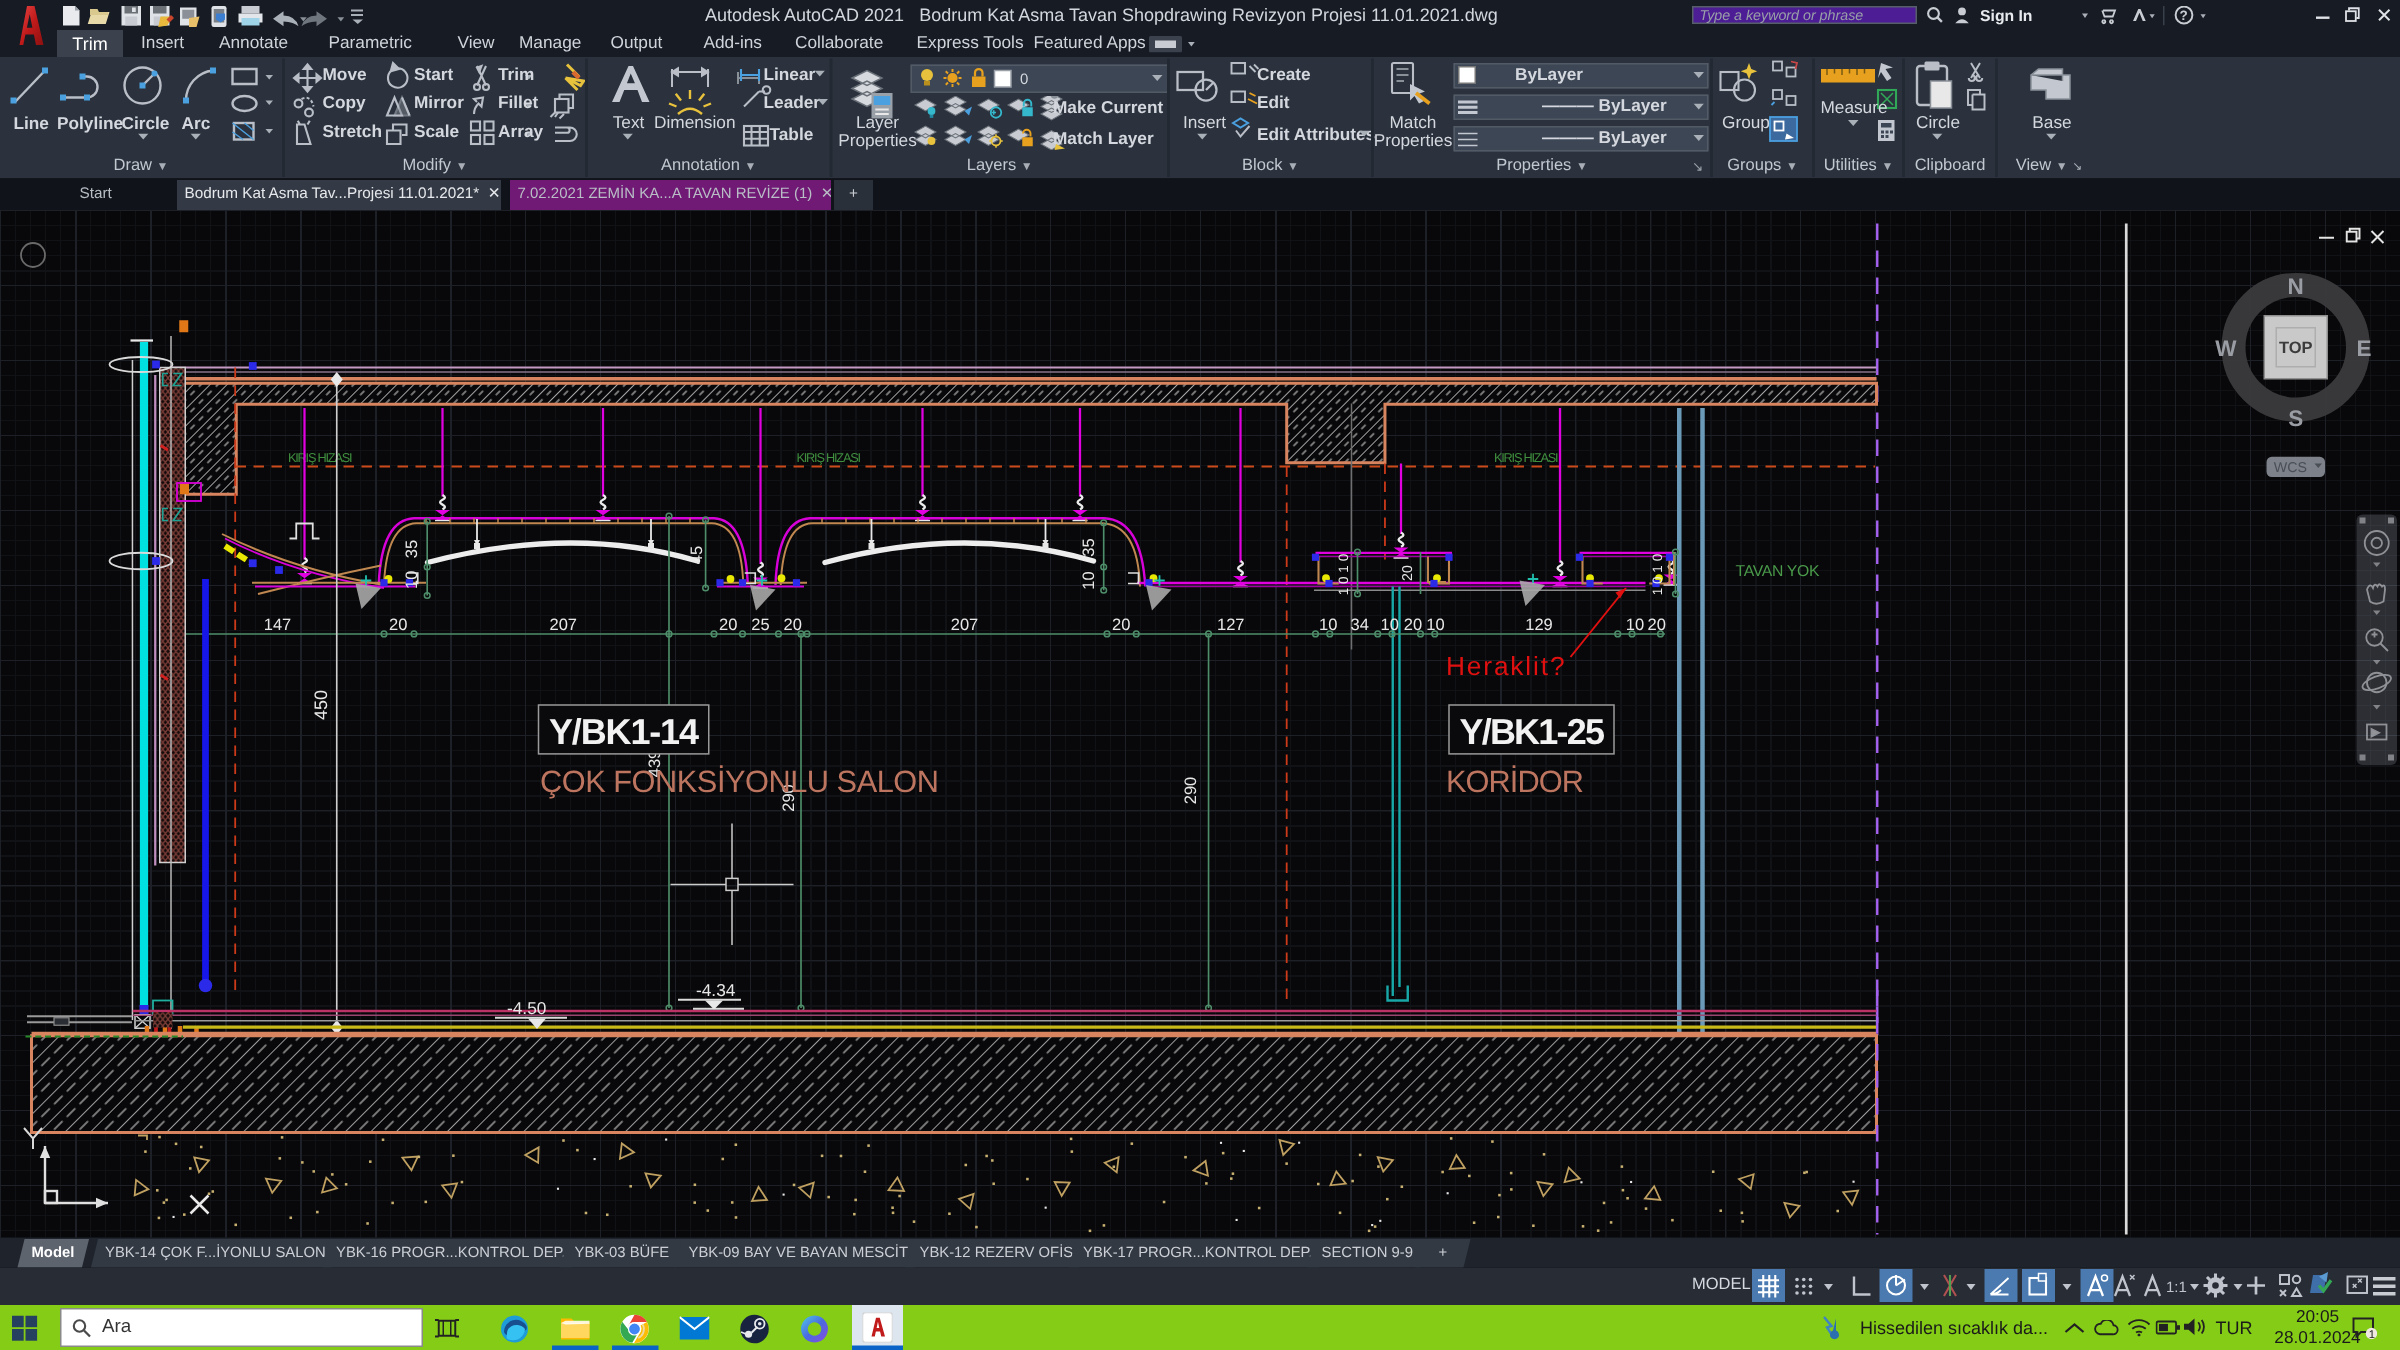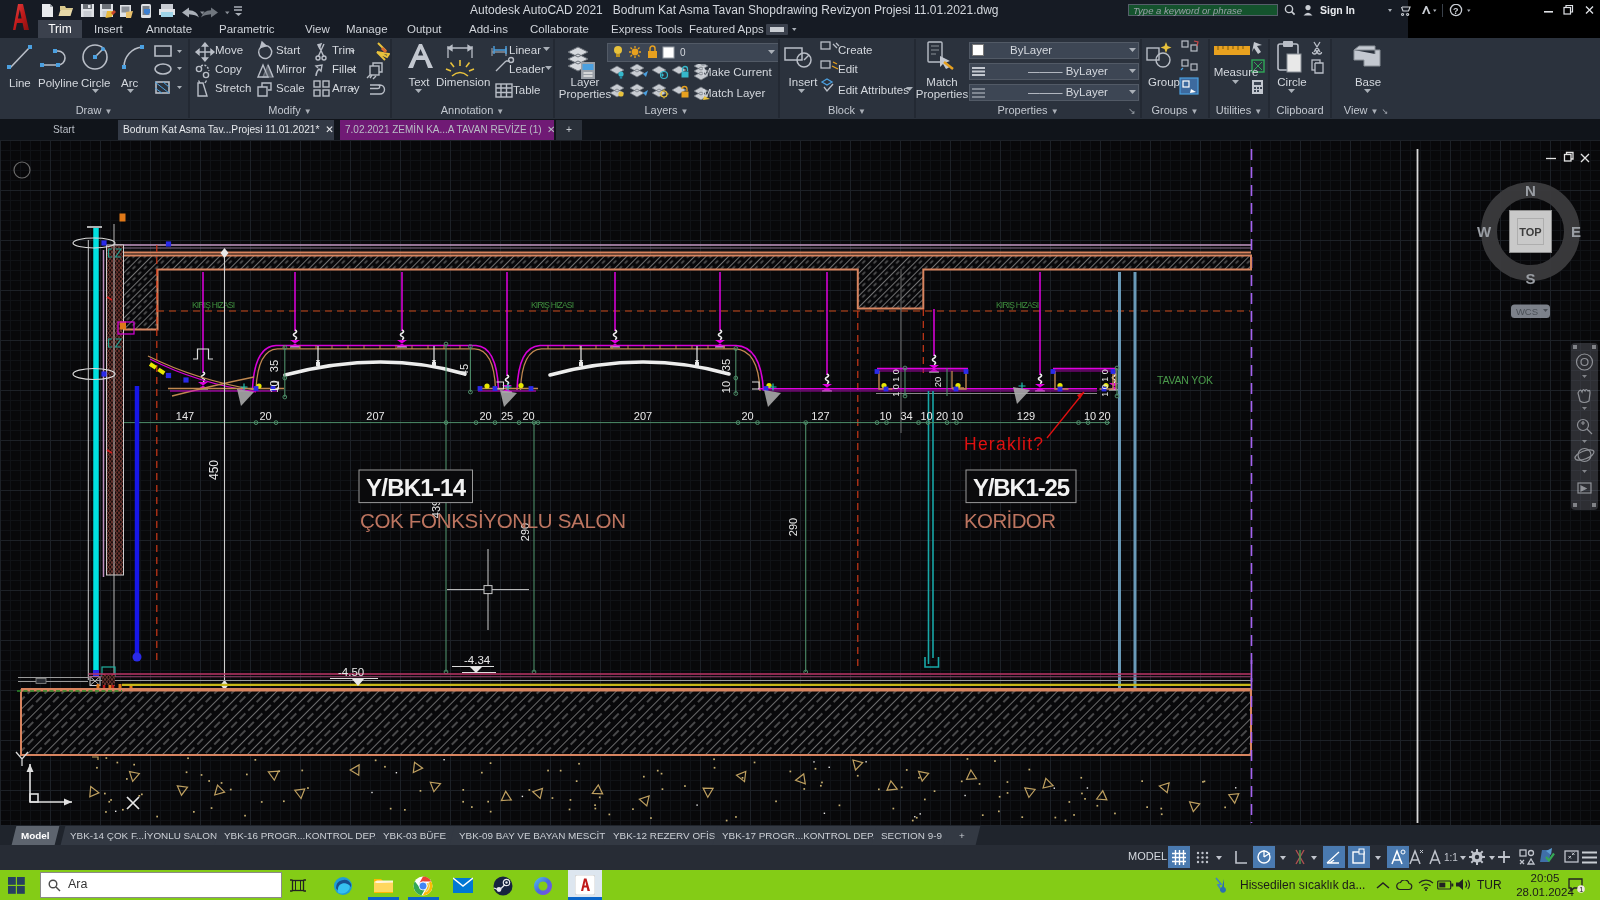--- a/index.html
+++ b/index.html
@@ -1,30 +1,30 @@
 <!DOCTYPE html>
 <html><head>
 <meta charset="utf-8">
 <style>
   * { margin:0; padding:0; box-sizing:border-box; }
   html,body { width:1600px; height:900px; overflow:hidden; background:#000; }
   body { font-family:"Liberation Sans", sans-serif; position:relative; }
   .abs { position:absolute; }
   
-  #titlebar { left:0; top:0; width:1408px; height:38px; background:#161b24; }
+  #titlebar { left:0; top:0; width:1600px; height:38px; background:#161b24; }
   #ttext { position:absolute; top:3px; left:470px; color:#d3d7dd; font-size:12px; }
   
   .rtab { position:absolute; top:20px; height:18px; line-height:18px; color:#d0d4da; font-size:11.5px; }
   #hometab { position:absolute; left:38px; top:20px; width:44px; height:18px; background:#3b414d; color:#fff; text-align:center; line-height:18px; font-size:12px; }
   
   #ribbon { left:0; top:38px; width:1600px; height:81px; background:#2b323d; }
   .psep { position:absolute; top:1px; width:2px; height:79px; background:#232933; }
   .plabel { position:absolute; top:66px; height:14px; width:100%; text-align:center; color:#c3c8d0; font-size:11px; }
   .plabel span.dn { font-size:8px; color:#a9aeb6; }
-  .btxt { position:absolute; color:#d4d8de; font-size:11.5px; }
+  .btxt { position:absolute; color:#d4d8de; font-size:11.5px;font-weight:bold; }
   .bigl { position:absolute; text-align:center; color:#d4d8de; font-size:11.5px; }
   
   #doctabs { left:0; top:119px; width:1600px; height:21px; background:#10141a; }
   .dtab { position:absolute; top:1px; height:20px; line-height:20px; font-size:10.2px; color:#b9bec6; padding:0 5px; white-space:nowrap; overflow:hidden; }
   
   #canvas { left:0; top:140px; width:1600px; height:685px; background-color:#08080a;
     background-image:
       repeating-linear-gradient(to right, #1d2127 0 1px, transparent 1px 50px),
       repeating-linear-gradient(to bottom, #1d2127 0 1px, transparent 1px 50px),
       repeating-linear-gradient(to right, #101216 0 1px, transparent 1px 10px),
@@ -93,21 +93,21 @@
       <path d="M171 4.5 l7 5 -7 5 v-3.2 q-7 0.5 -10 3.2 q2 -7 10 -7.2 z" fill="#70767e"></path>
       <path d="M185 8.5 l4.5 0 -2.25 2.8 z" fill="#8a9098"></path>
     </g>
   </svg>
   <svg class="abs" style="left:233px;top:6px" width="14" height="10" viewBox="0 0 14 10">
       <path d="M1 1 h8 M1 4 h8" stroke="#aab0b8" stroke-width="1.4"></path>
       <path d="M2 7 l3.5 3 3.5 -3 z" fill="#aab0b8"></path>
     </svg>
   <div id="ttext">Autodesk AutoCAD 2021&nbsp;&nbsp;&nbsp;Bodrum Kat Asma Tavan Shopdrawing Revizyon Projesi 11.01.2021.dwg</div>
 
-  <div class="abs" style="left:1128px;top:4px;width:150px;height:12px;background:#14532d;border:1px solid #565e6a;color:#9aa0a8;font-size:9.5px;font-style:italic;line-height:11px;padding-left:4px">Type a keyword or phrase</div>
+  <div class="abs" style="left:1128px;top:4px;width:150px;height:12px;background:#4c1d95;border:1px solid #565e6a;color:#9aa0a8;font-size:9.5px;font-style:italic;line-height:11px;padding-left:4px">Type a keyword or phrase</div>
   <svg class="abs" style="left:1284px;top:4px" width="200" height="13" viewBox="0 0 200 13">
     <circle cx="5" cy="5" r="3.6" fill="none" stroke="#c9cdd3" stroke-width="1.4"></circle>
       <path d="M7.6 7.6 l3 3" stroke="#c9cdd3" stroke-width="1.6"></path>
     <circle cx="24" cy="3.6" r="2.6" fill="#c9cdd3"></circle>
       <path d="M19.5 11.5 q4.5 -5.5 9 0 z" fill="#c9cdd3"></path>
     <text x="36" y="10" fill="#e8eaee" font-size="10.5" font-weight="bold" font-family="Liberation Sans">Sign In</text>
     <path d="M104 5 l4 0 -2 3 z" fill="#aab0b8"></path>
     <path d="M118 3 h8 l-1.5 4 h-5.5 l-1.5 -4 m1 6.5 a1 1 0 1 0 0.1 0 m5 0 a1 1 0 1 0 0.1 0" fill="none" stroke="#c9cdd3" stroke-width="1.2"></path>
     <path d="M138 10 l3.5 -8 h1.5 l3.5 8 h-2 l-2.2 -5.5 -2.3 5.5 z" fill="#c9cdd3"></path>
       <path d="M149 5.5 l3.5 0 -1.75 2.6 z" fill="#aab0b8"></path>

